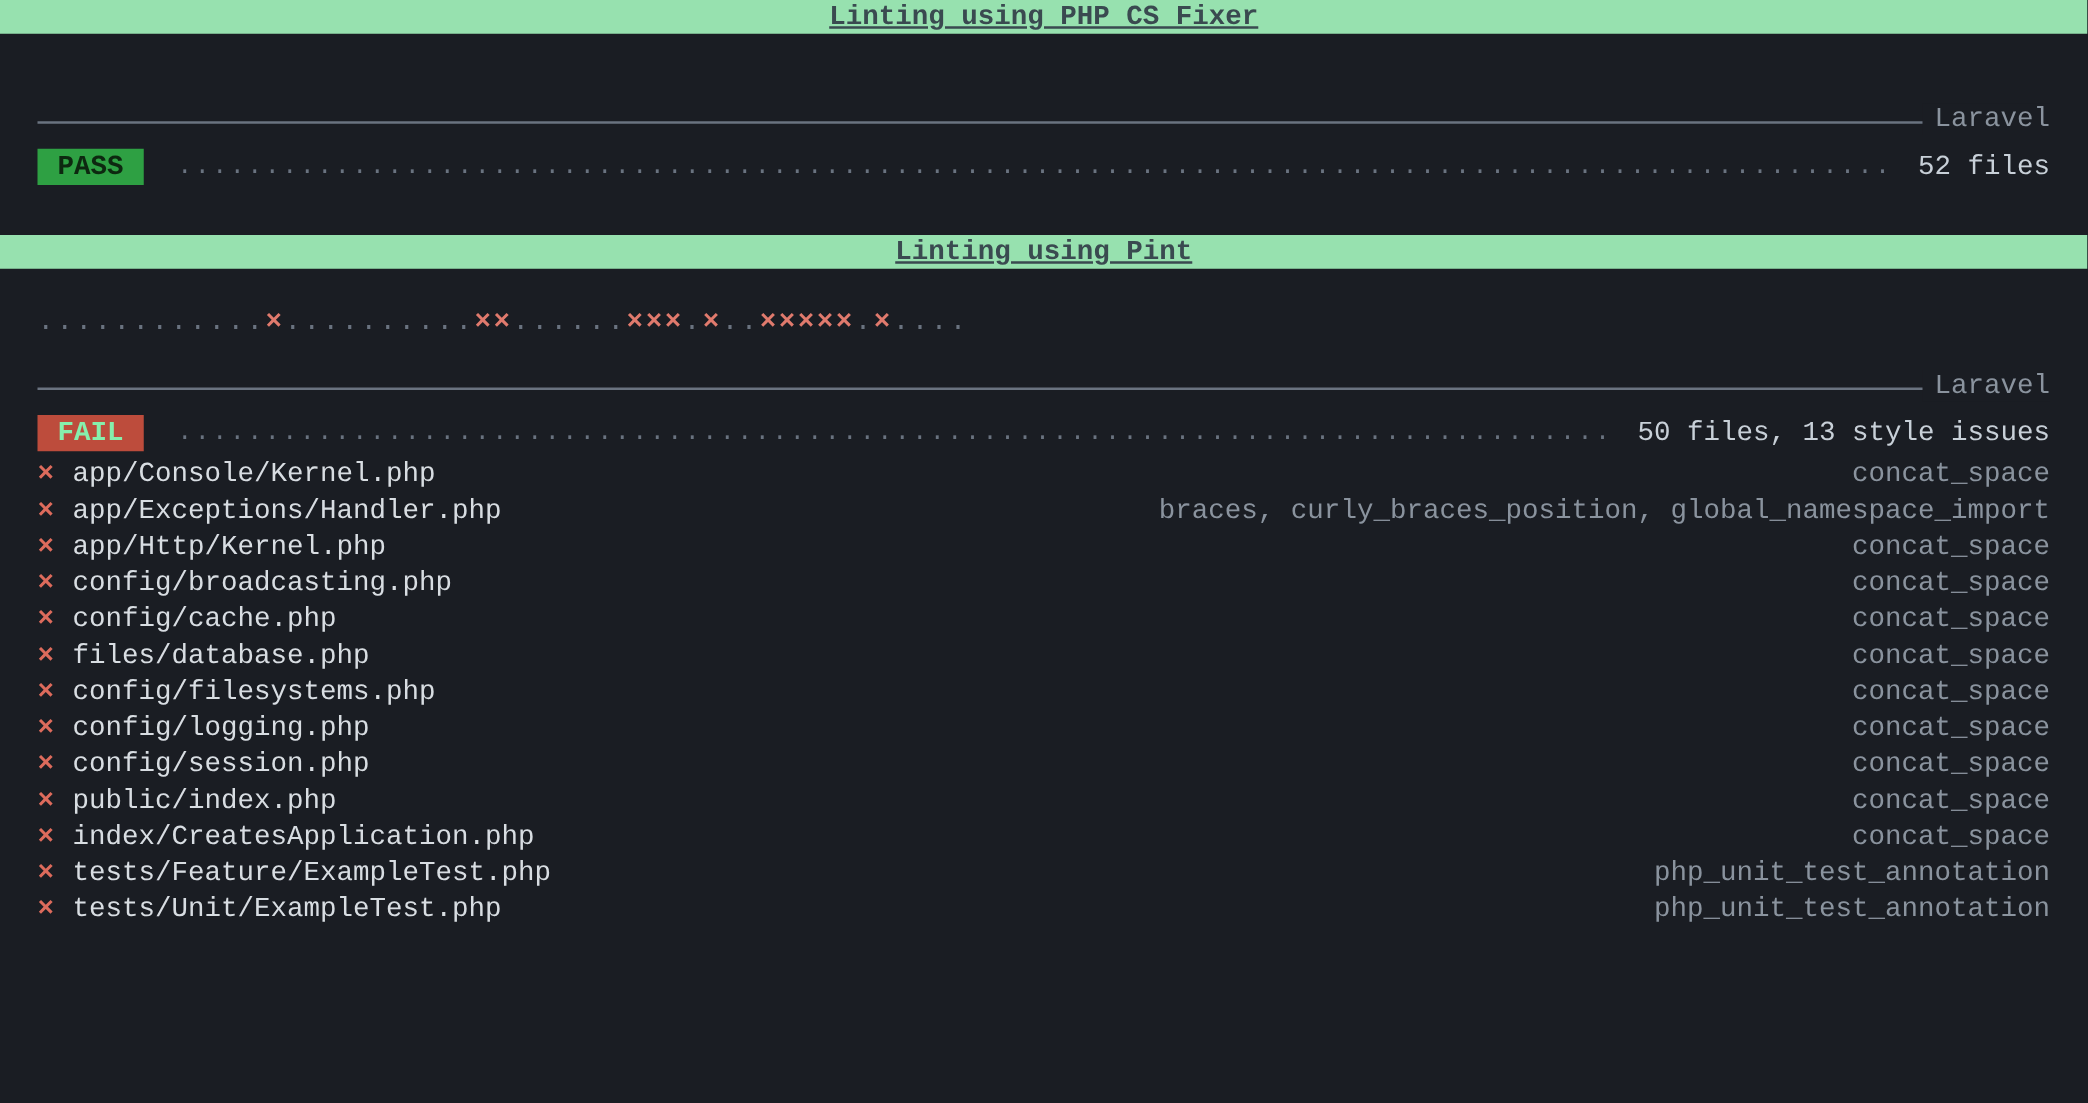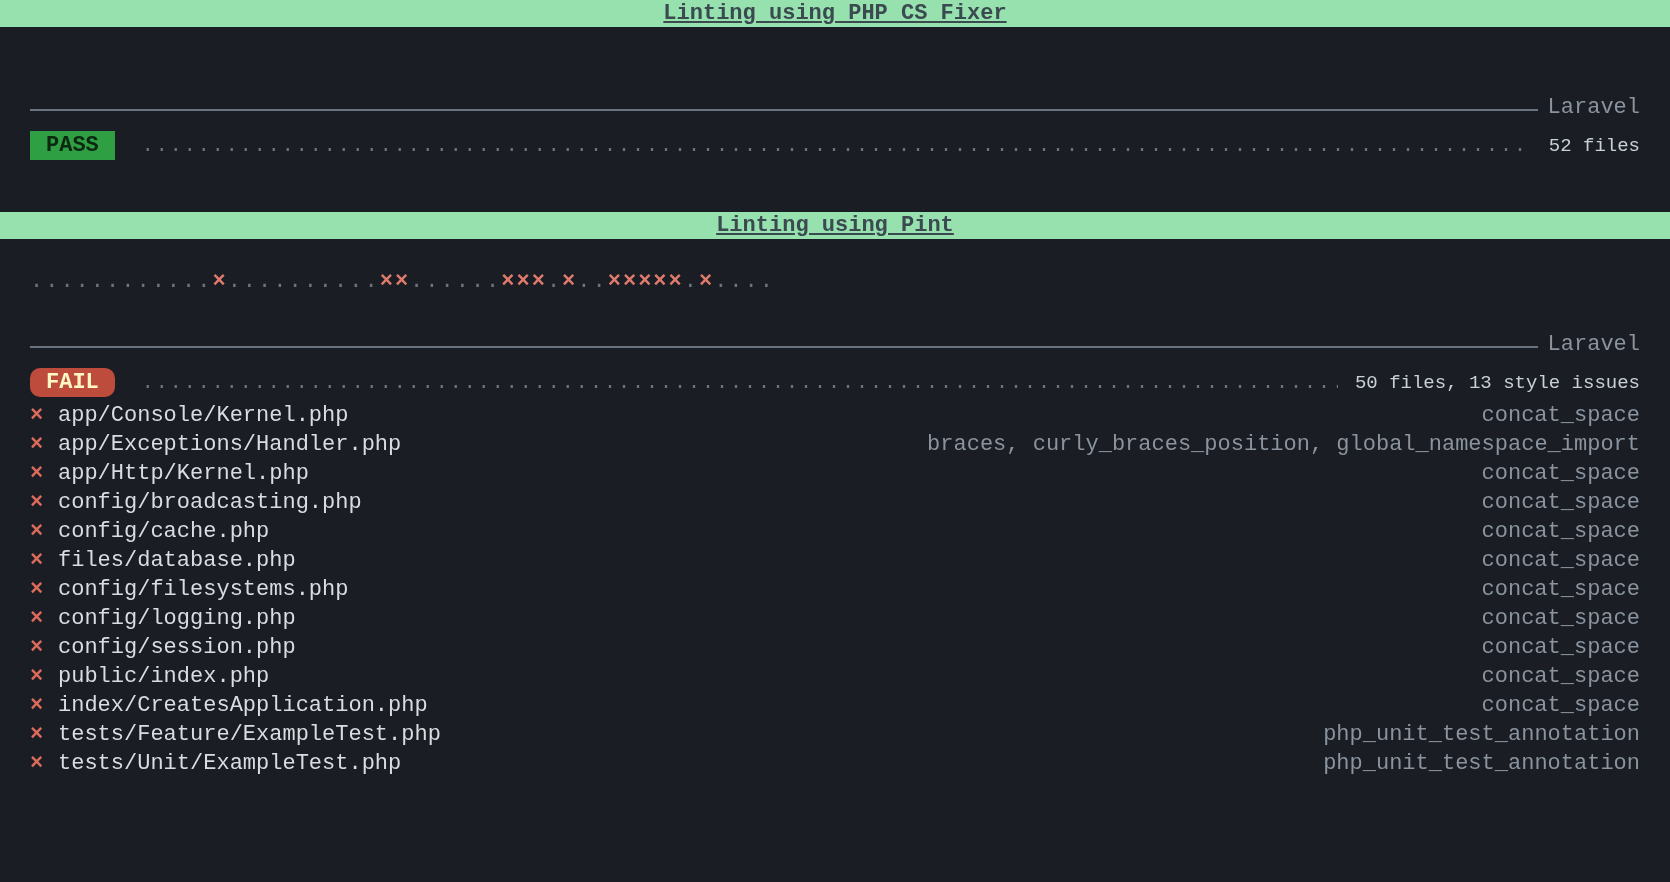--- a/index.html
+++ b/index.html
@@ -15,21 +15,21 @@
     .header-bar {
       background: #97e1af;
       color: #3a4a50;
       text-align: center;
       font-weight: bold;
       padding: 1px 0;
       font-size: 22px;
       text-decoration: underline;
     }
     .section {
-      padding: 12px 30px;
+      padding: 0 30px;
     }
     .spacer { height: 70px; }
     .label-line {
       position: relative;
       border-top: 2px solid #6a7380;
       margin-right: 0;
     }
     .label-line .label {
       position: absolute;
       right: 0;
@@ -45,32 +45,32 @@
       margin-top: 20px;
       gap: 17px;
     }
     .badge {
       padding: 2px 16px;
       font-weight: bold;
       font-size: 22px;
       display: inline-block;
     }
     .badge-pass { background: #2ea043; color: #0d2810; }
-    .badge-fail { background: #bd4c3c; color: #fef9c3; border-radius: 10px; }
+    .badge-fail { background: #bd4c3c; color: #86efac; }
     .dots {
       flex: 1;
       color: #6a7380;
       overflow: hidden;
       white-space: nowrap;
       padding: 0 10px;
       letter-spacing: 2px;
     }
     .summary {
       color: #c8d0d8;
-      font-size: 19px;
+      font-size: 22px;
       white-space: nowrap;
     }
     .section2 { margin-top: 40px; }
     .progress-line {
       padding: 30px 30px 40px 30px;
       font-size: 22px;
       letter-spacing: 2px;
     }
     .progress-line .dot { color: #6a7380; }
     .progress-line .x { color: #e07a6d; font-weight: bold; }

